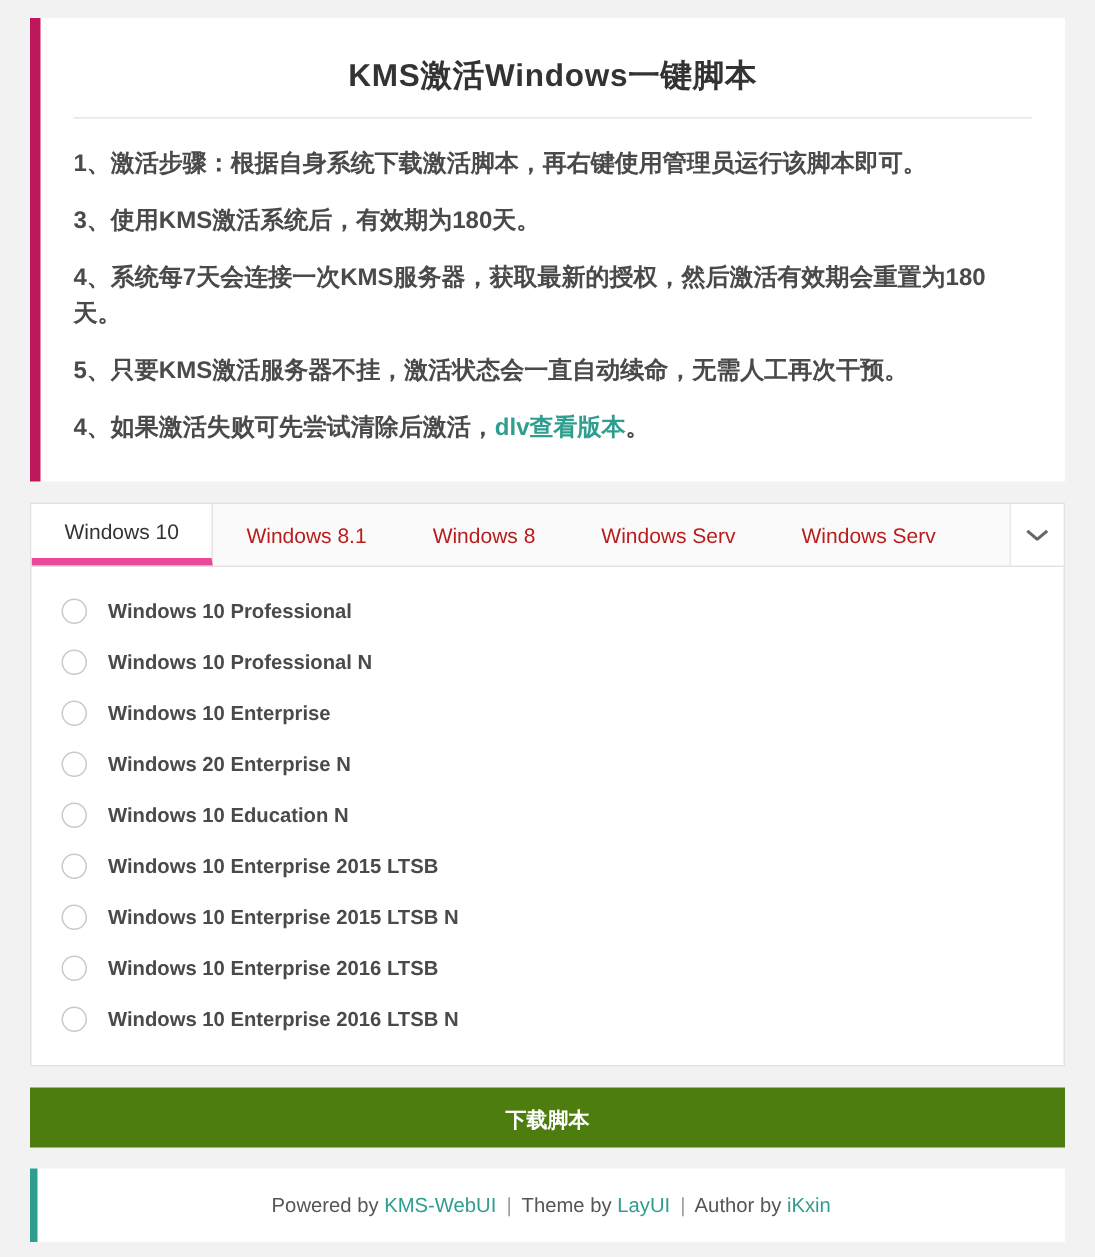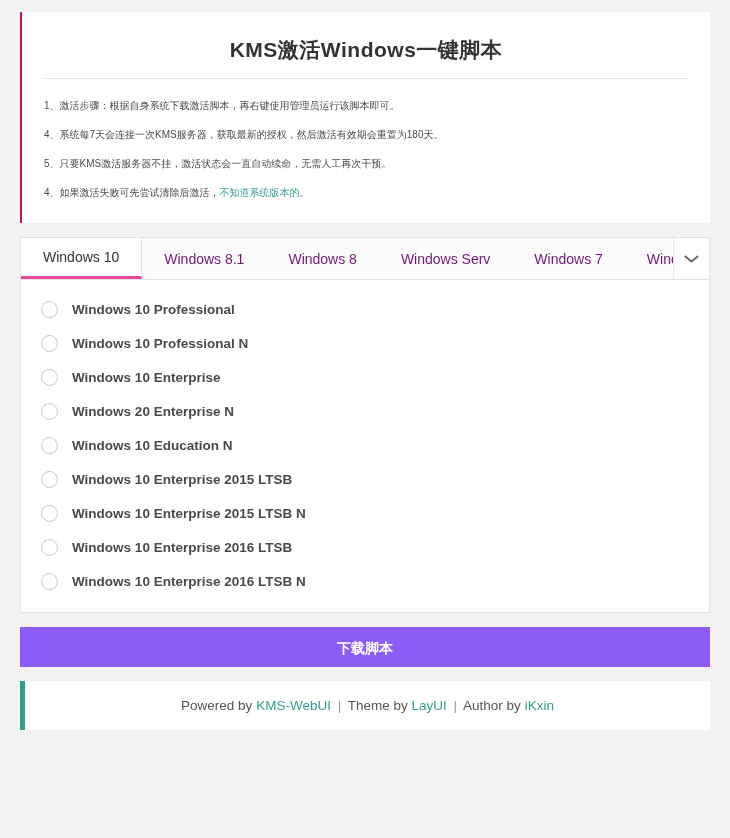--- a/index.html
+++ b/index.html
@@ -14,40 +14,41 @@
   .page {
     width: 730px;
     min-height: 838px;
     background: #f2f2f2;
     padding: 12px 20px 20px 20px;
   }
 
   
   .header-card {
     background: #fff;
-    border-left: 2px solid #be185d;
+    border-left: 7px solid #be185d;
     padding: 18px 22px 16px 22px;
     margin-bottom: 14px;
   }
   .title {
     text-align: center;
     font-size: 21px;
     color: #333;
     font-weight: bold;
     padding-bottom: 14px;
     border-bottom: 1px solid #e6e6e6;
     margin: 6px 0 0 0;
     letter-spacing: 0.5px;
   }
   .steps { margin-top: 12px; }
   .step {
-    font-size: 10px;
+    font-size: 16px;
     color: #4a4a4a;
     line-height: 1.5;
     padding: 7px 0;
+    font-weight: bold;
   }
   .step a {
     color: #2f9e8f;
     text-decoration: none;
   }
 
   
   .tabs-card {
     background: #fff;
     border: 1px solid #e2e2e2;
@@ -62,30 +63,30 @@
     background: #fafafa;
     overflow: hidden;
   }
   .tab {
     flex: 0 0 auto;
     padding: 0 22px;
     display: flex;
     align-items: center;
     justify-content: center;
     font-size: 14px;
-    color: #701a75;
+    color: #b91c1c;
     white-space: nowrap;
     cursor: pointer;
   }
   .tab.active {
     background: #fff;
     color: #333;
     border-right: 1px solid #e2e2e2;
     margin-bottom: -1px;
-    border-bottom: 4px solid #ec4899;
+    border-bottom: 6px solid #ec4899;
   }
   .tab-more {
     position: absolute;
     right: 0;
     top: 0;
     width: 36px;
     height: 41px;
     background: #fff;
     border-left: 1px solid #e8e8e8;
     display: flex;
@@ -130,21 +131,21 @@
     color: #4a4a4a;
   }
 
   
   .download-btn {
     display: block;
     width: 100%;
     height: 40px;
     line-height: 40px;
     text-align: center;
-    background: #8b5cf6;
+    background: #4d7c0f;
     color: #fff;
     font-size: 14px;
     font-weight: bold;
     border: none;
     cursor: pointer;
     margin-bottom: 14px;
     font-family: "Liberation Sans", sans-serif;
   }
 
   
@@ -164,42 +165,40 @@
 </style>
 </head>
 <body>
 
 <div class="page">
 
   <div class="header-card">
     <h1 class="title">KMS激活Windows一键脚本</h1>
     <div class="steps">
         <div class="step"><span>1、激活步骤：根据自身系统下载激活脚本，再右键使用管理员运行该脚本即可。</span></div>
+        <div class="step"><span>3、使用KMS激活系统后，有效期为180天。</span></div>
         <div class="step"><span>4、系统每7天会连接一次KMS服务器，获取最新的授权，然后激活有效期会重置为180天。</span></div>
         <div class="step"><span>5、只要KMS激活服务器不挂，激活状态会一直自动续命，无需人工再次干预。</span></div>
-        <div class="step"><span>4、如果激活失败可先尝试清除后激活，</span><a href="#">不知道系统版本的</a><span>。</span></div>
+        <div class="step"><span>4、如果激活失败可先尝试清除后激活，</span><a href="#">dlv查看版本</a><span>。</span></div>
       </div>
   </div>
 
   <div class="tabs-card">
     <div class="tabs-bar">
       <div class="tab active">
           <span>Windows 10</span>
         </div>
         <div class="tab">
           <span>Windows 8.1</span>
         </div>
         <div class="tab">
           <span>Windows 8</span>
         </div>
         <div class="tab">
           <span>Windows Serv</span>
-        </div>
-        <div class="tab">
-          <span>Windows 7</span>
         </div>
         <div class="tab">
           <span>Windows Serv</span>
         </div>
         <div class="tab-more">
         <span class="chev"></span>
       </div>
     </div>
     <div class="options">
         <div class="option">

